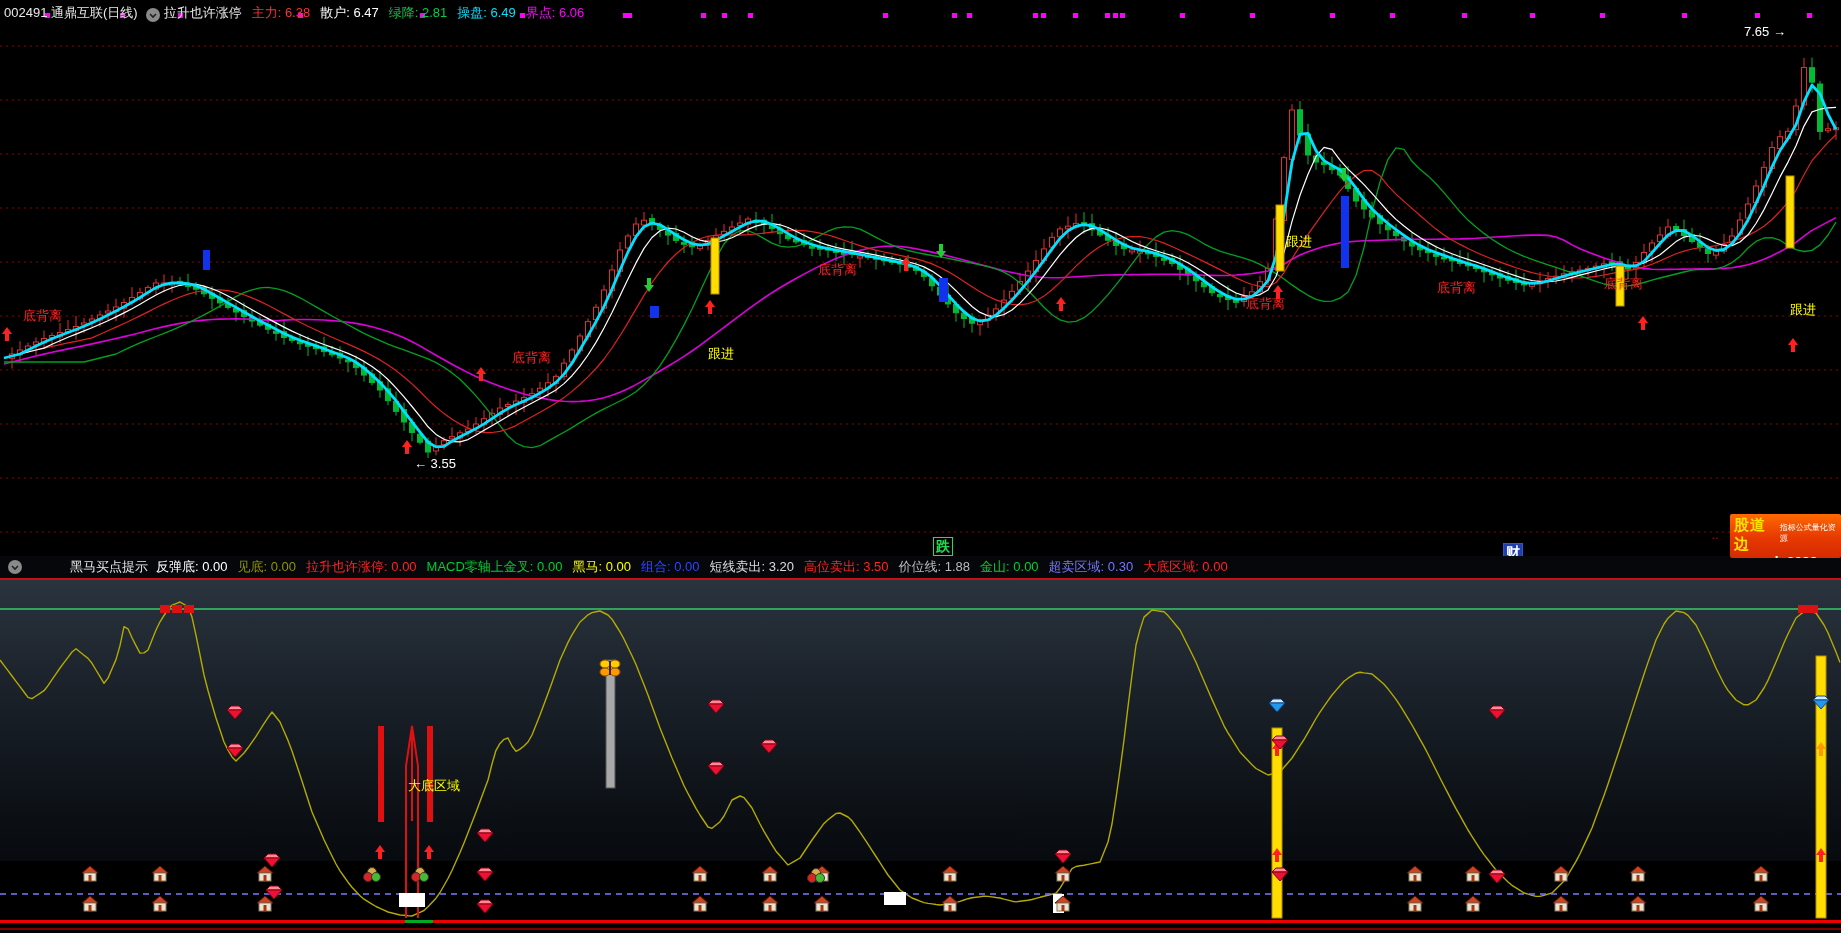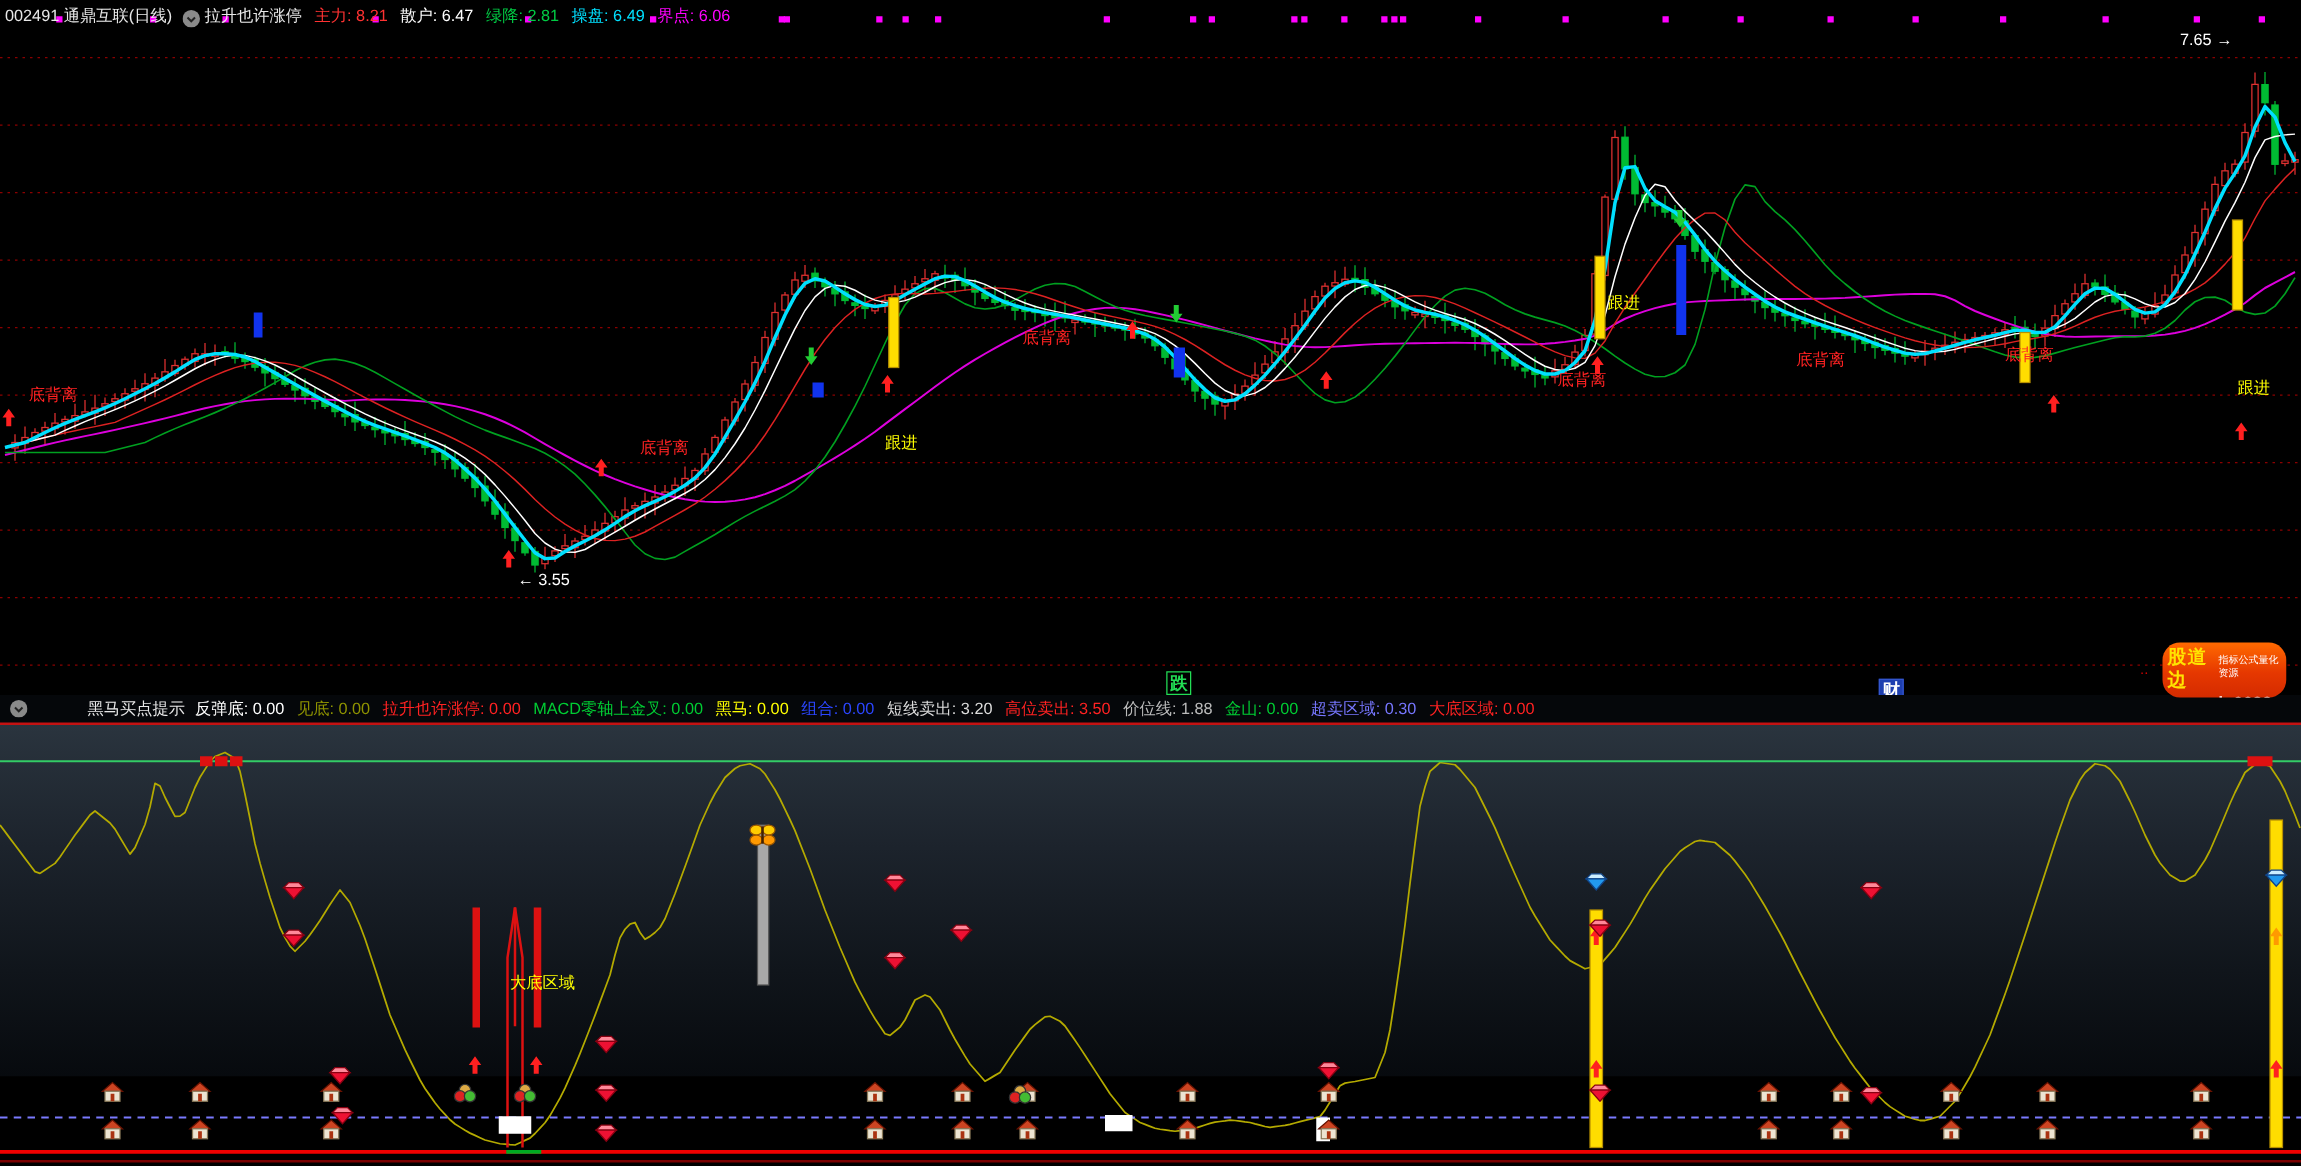--- a/index.html
+++ b/index.html
@@ -20,23 +20,23 @@
   
   .main-pane{position:absolute;left:0;top:0;width:1841px;height:556px;background:#000;}
   .sub-pane{position:absolute;left:0;top:580px;width:1841px;height:281px;
             background:linear-gradient(#2a343e 0%,#1c232c 35%,#10151b 70%,#070a0e 100%);}
   svg{display:block;}
   
   .badge{position:absolute;z-index:25;font-size:14px;line-height:17px;padding:0 2px;font-weight:bold;}
   .badge-die{color:#22dd55;border:1px solid #22dd55;background:#000;}
   .badge-cai{color:#fff;background:#1e3fb0;border:1px solid #3355cc;}
   
-  .watermark{position:absolute;left:1730px;top:514px;width:99px;height:44px;z-index:40;
+  .watermark{position:absolute;left:1730px;top:514px;width:111px;height:44px;z-index:40;
              background:linear-gradient(180deg,#ff6a00 0%,#e63800 55%,#d42b00 100%);
-             border-radius:14px;padding:2px 4px;box-sizing:border-box;overflow:hidden;}
+             border-radius:2px;padding:2px 4px;box-sizing:border-box;overflow:hidden;}
   .wm-line1{display:flex;align-items:baseline;}
   .wm-brand{color:#ffe400;font-size:15px;font-weight:bold;letter-spacing:1px;}
   .wm-tag{color:#ffffff;font-size:8px;margin-left:3px;}
   .wm-url{color:#ffffff;font-size:14px;font-weight:bold;line-height:16px;}
   .wm-dots{position:absolute;left:1712px;top:528px;color:#c00;font-size:12px;z-index:40;}
 </style>
 </head>
 <body>
 
 <div class="screen">
@@ -835,21 +835,21 @@
 
   <div class="titlebar">
     <span class="stock">002491 通鼎互联(日线)</span>
     <span class="circ-icon">
       <svg width="14" height="14" viewBox="0 0 14 14">
           <circle cx="7" cy="7" r="7" fill="#8a8a8a"></circle>
           <path d="M4 6 L7 9 L10 6" stroke="#222" stroke-width="1.6" fill="none"></path>
         </svg>
     </span>
     <span class="ind-name">拉升也许涨停</span>
-    <span id="title-values"><span class="kv" style="color:#ff3232">主力: 8.21</span><span class="kv" style="color:#ffffff">散户: 6.47</span><span class="kv" style="color:#00cc44">绿降: 2.81</span><span class="kv" style="color:#00e0ff">操盘: 6.49</span><span class="kv" style="color:#ff00ff">界点: 6.06</span></span>
+    <span id="title-values"><span class="kv" style="color:#ff3232">主力: 6.38</span><span class="kv" style="color:#ffffff">散户: 6.47</span><span class="kv" style="color:#00cc44">绿降: 2.81</span><span class="kv" style="color:#00e0ff">操盘: 6.49</span><span class="kv" style="color:#ff00ff">界点: 6.06</span></span>
   </div>
 
   <div class="subheader">
     <span class="circ-icon">
       <svg width="14" height="14" viewBox="0 0 14 14">
           <circle cx="7" cy="7" r="7" fill="#8a8a8a"></circle>
           <path d="M4 6 L7 9 L10 6" stroke="#222" stroke-width="1.6" fill="none"></path>
         </svg>
     </span>
     <span class="ind-name">黑马买点提示</span>

